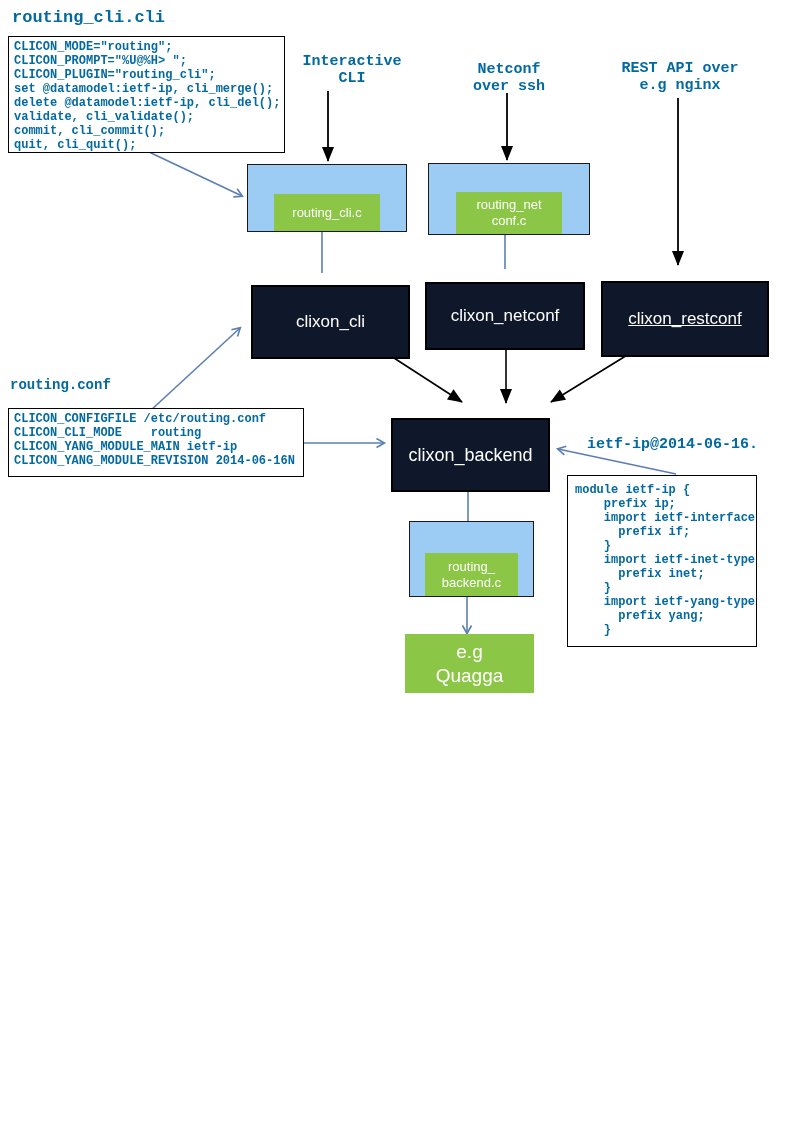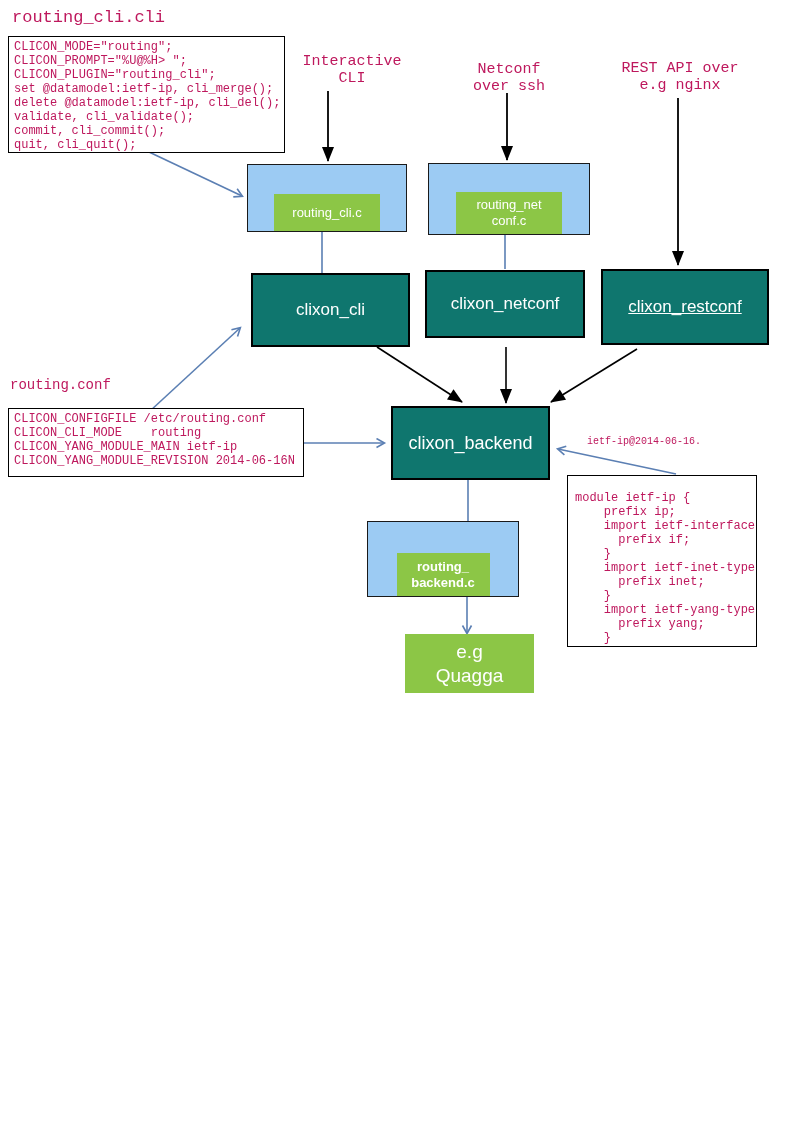--- a/index.html
+++ b/index.html
@@ -1,52 +1,52 @@
 <!DOCTYPE html>
 <html><head>
 <meta charset="utf-8">
 <style>
   html,body { margin:0; padding:0; background:#fff; }
   #canvas {
     position:relative; width:794px; height:1123px; background:#ffffff;
     font-family:"Liberation Sans", sans-serif; overflow:hidden;
   }
-  .mono { font-family:"Liberation Mono","DejaVu Sans Mono",monospace; font-weight:normal; color:#be185d; }
+  .mono { font-family:"Liberation Mono","DejaVu Sans Mono",monospace; font-weight:bold; color:#0369a1; }
   .file-title { position:absolute; font-size:17px; letter-spacing:0; }
   .file-title2 { position:absolute; font-size:14px; }
   .code-box {
     position:absolute; box-sizing:border-box; background:#fff;
     border:1.5px solid #000; padding:3px 5px;
     font-size:12px; line-height:14px; white-space:pre; overflow:hidden;
   }
   .annotation {
     position:absolute; font-size:15px; line-height:17px; text-align:center;
     white-space:pre-line;
   }
   .proc-box {
-    position:absolute; box-sizing:border-box; background:#0f766e;
+    position:absolute; box-sizing:border-box; background:#0f172a;
     border:2px solid #000; color:#fff; font-size:17px;
-    display:flex; align-items:center; justify-content:center;
+    display:flex; align-items:center; justify-content:center;margin-top:12px;
   }
   .container-box {
     position:absolute; box-sizing:border-box; background:#9CCBF3;
     border:1.5px solid #1a1a1a;
     display:flex; align-items:flex-end; justify-content:center;
   }
   .plugin-box {
     box-sizing:border-box; background:#8CC646; color:#fff;
     font-size:13px; line-height:16px; text-align:center; white-space:pre-line;
     display:flex; align-items:center; justify-content:center;
   }
   .quagga-box {
     position:absolute; box-sizing:border-box; background:#8CC646; color:#fff;
     font-size:19px; line-height:24px; text-align:center; white-space:pre-line;
     display:flex; align-items:center; justify-content:center;
   }
-  .ietf-label { position:absolute; font-size:10px; }
+  .ietf-label { position:absolute; font-size:15px; }
   #arrows { position:absolute; left:0; top:0; pointer-events:none; }
 </style>
 </head>
 <body>
 
 <div id="canvas">
 
   <svg id="arrows" width="794" height="1123" viewBox="0 0 794 1123">
     <defs>
       <marker id="mblack" markerWidth="18" markerHeight="14" refX="15" refY="6.5" orient="auto" markerUnits="userSpaceOnUse">
@@ -105,33 +105,33 @@
 
   <div class="file-title2 mono" style="left:10px; top:377px;">routing.conf</div>
   <div class="code-box mono" style="left:8px; top:408px; width:296px; height:69px;">CLICON_CONFIGFILE /etc/routing.conf
 CLICON_CLI_MODE    routing
 CLICON_YANG_MODULE_MAIN ietf-ip
 CLICON_YANG_MODULE_REVISION 2014-06-16N</div>
 
   <div class="proc-box" style="left:391px; top:406px; width:159px; height:74px; font-size:18px;">clixon_backend</div>
 
   <div class="ietf-label mono" style="left:587px; top:436px;">ietf-ip@2014-06-16.</div>
-  <div class="code-box mono" style="left:567px; top:475px; width:190px; height:172px; padding:15px 3px 4px 7px;">module ietf-ip {
+  <div class="code-box mono" style="left:567px; top:475px; width:190px; height:172px; padding:7px 3px 4px 7px;">module ietf-ip {
     prefix ip;
     import ietf-interface
       prefix if;
     }
     import ietf-inet-type
       prefix inet;
     }
     import ietf-yang-type
       prefix yang;
     }</div>
 
-  <div class="container-box" style="left:367px; top:521px; width:152px; height:76px;font-weight:bold;">
+  <div class="container-box" style="left:409px; top:521px; width:125px; height:76px;">
     <div class="plugin-box" style="width:93px; height:43px;">routing_
 backend.c</div>
   </div>
 
   <div class="quagga-box" style="left:405px; top:634px; width:129px; height:59px;">e.g
 Quagga</div>
 
 </div>
 
 </body></html>

